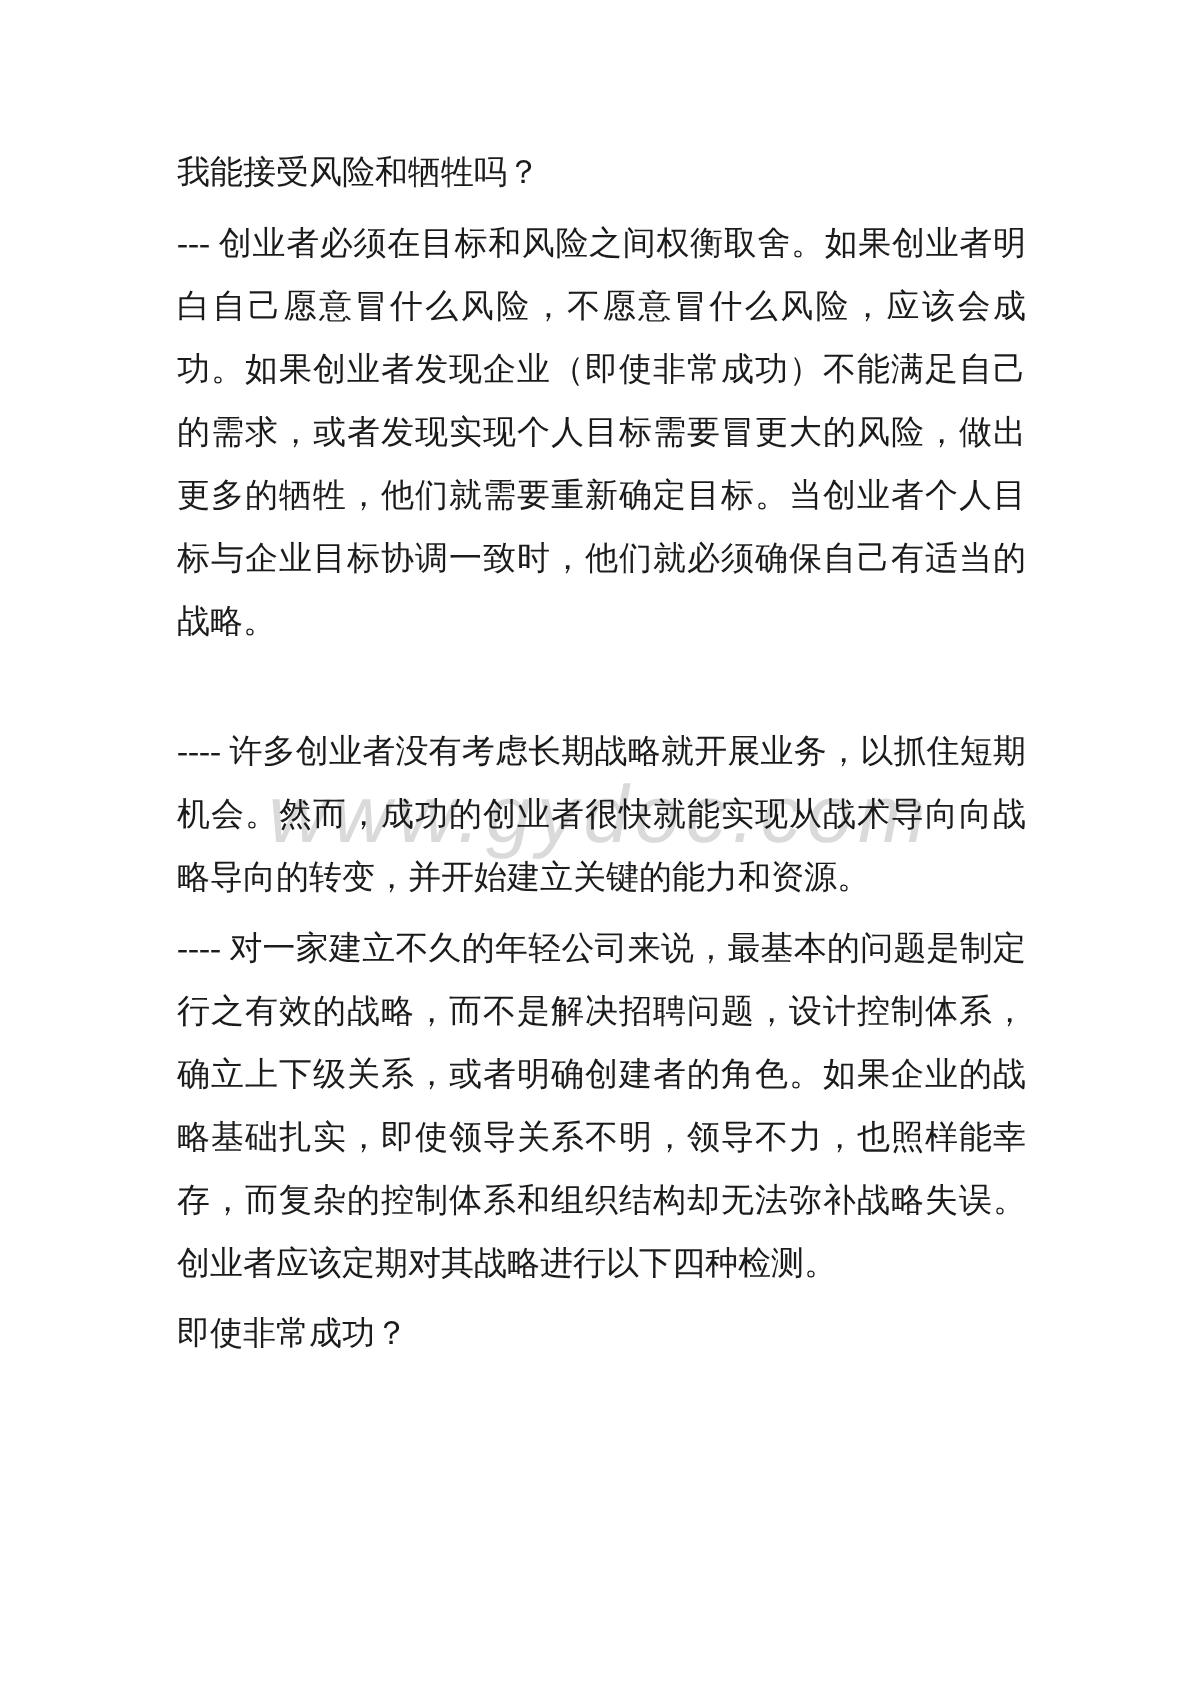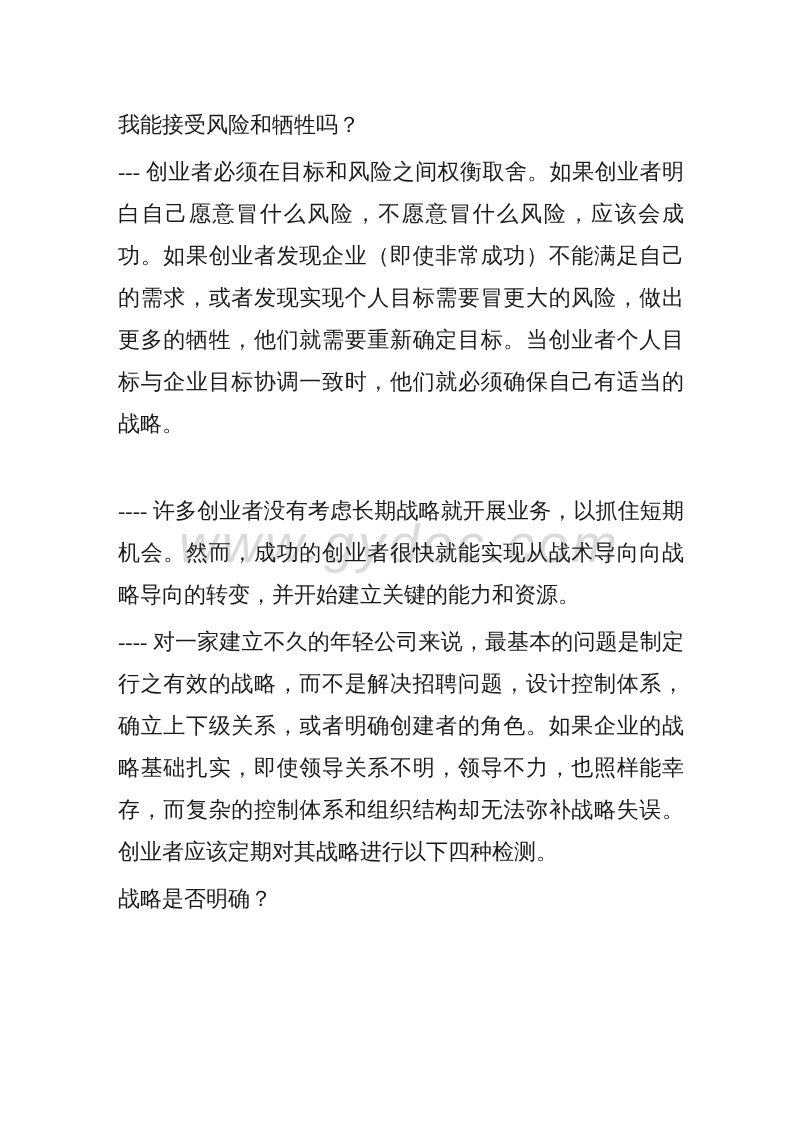--- a/index.html
+++ b/index.html
@@ -38,21 +38,21 @@
     color: #1b1b1b;
     font-size: 22px;
     line-height: 42px;
     text-align: justify;
     text-justify: inter-ideograph;
   }
   .para {
     margin: 5px 0 0 0;
   }
   .para:first-child {
-    margin-top: 12px;
+    margin-top: 2px;
   }
   .blank-line {
     height: 40px;
   }
 </style>
 </head>
 <body>
 
 <div class="page">
 
@@ -64,17 +64,17 @@
 
     <p class="para">--- 创业者必须在目标和风险之间权衡取舍。如果创业者明白自己愿意冒什么风险，不愿意冒什么风险，应该会成功。如果创业者发现企业（即使非常成功）不能满足自己的需求，或者发现实现个人目标需要冒更大的风险，做出更多的牺牲，他们就需要重新确定目标。当创业者个人目标与企业目标协调一致时，他们就必须确保自己有适当的战略。</p>
 
     <div class="blank-line"></div>
 
 
     <p class="para">---- 许多创业者没有考虑长期战略就开展业务，以抓住短期机会。然而，成功的创业者很快就能实现从战术导向向战略导向的转变，并开始建立关键的能力和资源。</p>
 
     <p class="para">---- 对一家建立不久的年轻公司来说，最基本的问题是制定行之有效的战略，而不是解决招聘问题，设计控制体系，确立上下级关系，或者明确创建者的角色。如果企业的战略基础扎实，即使领导关系不明，领导不力，也照样能幸存，而复杂的控制体系和组织结构却无法弥补战略失误。创业者应该定期对其战略进行以下四种检测。</p>
 
-    <p class="para heading">战略是否明确？</p>
+    <p class="para heading">即使非常成功？</p>
 
 
   </div>
 </div>
 
 </body></html>

